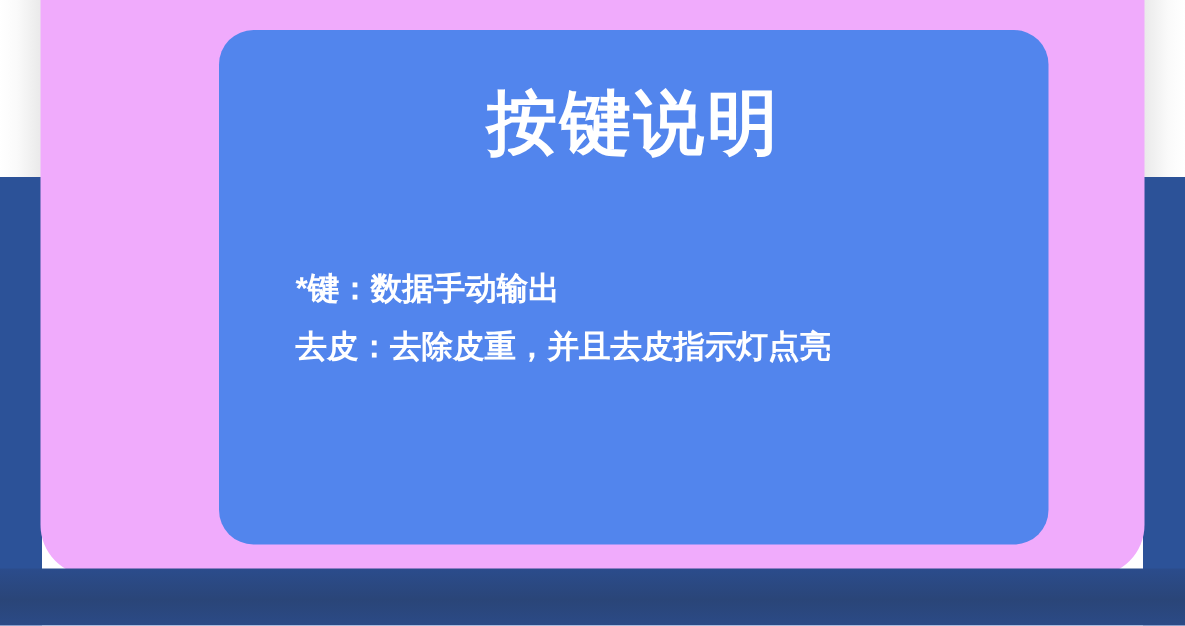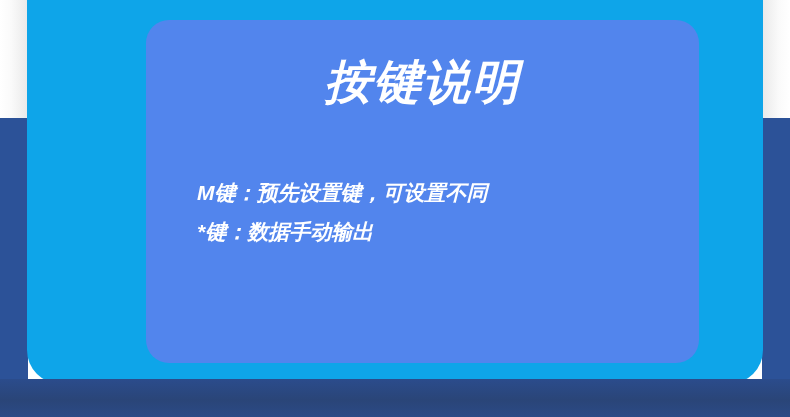--- a/index.html
+++ b/index.html
@@ -66,24 +66,23 @@
     background: linear-gradient(270deg, #ffffff 0%, #fafafa 40%, #e9e9e9 100%);
   }
 
   
   .white-card {
     position: absolute;
     left: 27px;
     top: 0;
     width: 736px;
     height: 384px;
-    background: #0ea5e9;
+    background: #f0abfc;
     border-bottom-left-radius: 34px;
     border-bottom-right-radius: 34px;
-    font-style: italic;
   }
 
   
   .blue-panel {
     position: absolute;
     left: 119px;
     top: 20px;
     width: 553px;
     height: 343px;
     background: #5285ed;
@@ -131,22 +130,22 @@
   <div class="navy-left"></div>
   <div class="navy-right"></div>
 
   <div class="white-card">
 
     <div class="blue-panel">
 
       <div class="panel-title">按键说明</div>
 
       <div class="panel-body">
-        <div class="body-line">M键：预先设置键，可设置不同</div>
         <div class="body-line">*键：数据手动输出</div>
+        <div class="body-line">去皮：去除皮重，并且去皮指示灯点亮</div>
       </div>
 
     </div>
 
   </div>
 
   <div class="navy-bottom"></div>
 
 </div>
 

